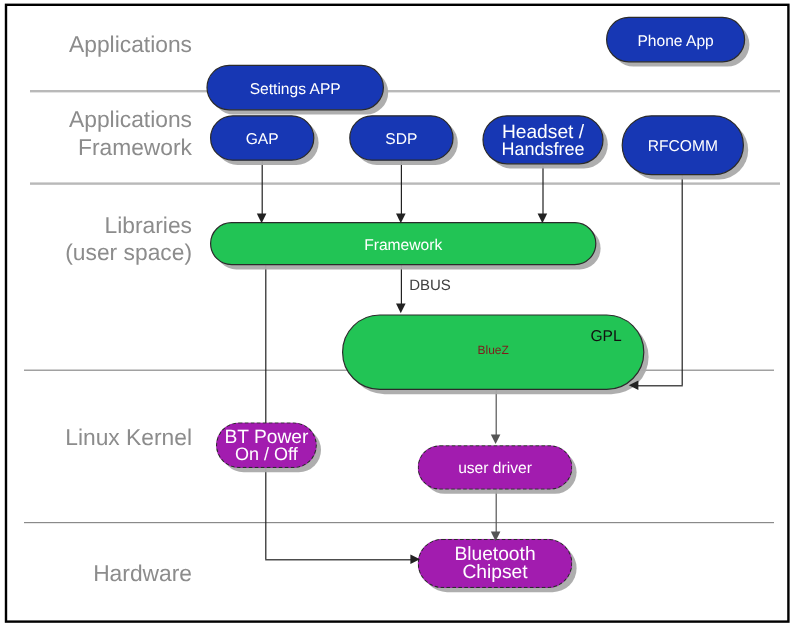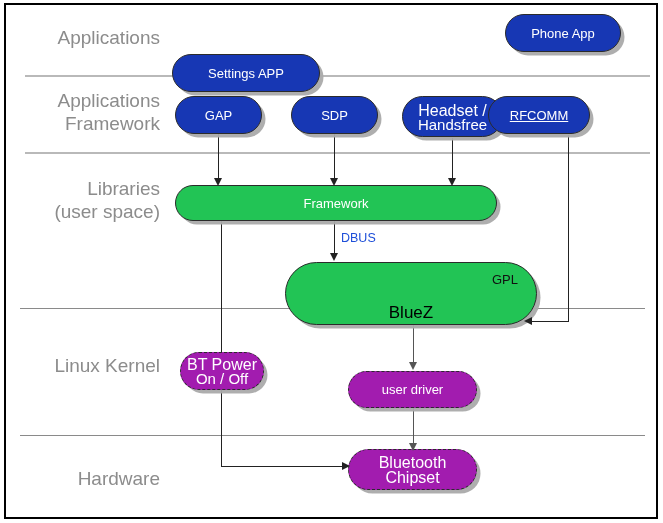--- a/index.html
+++ b/index.html
@@ -95,24 +95,24 @@
     right: 18px;
     top: 9px;
     color: #111111;
     font-size: 13px;
     z-index: 8;
   }
   .bluez-label {
     position: absolute;
     left: 0;
     right: 0;
-    top: 40px;
+    top: 24px;
     text-align: center;
-    color: #000000;
-    font-size: 17px;
+    color: #7f1d1d;
+    font-size: 10px;
     z-index: 8;
   }
 
   
   .vline {
     position: absolute;
     width: 0;
     border-left: 1.6px solid #222222;
     z-index: 3;
   }
@@ -150,21 +150,21 @@
     position: absolute;
     width: 0;
     height: 0;
     border-top: 4.5px solid transparent;
     border-bottom: 4.5px solid transparent;
     border-left: 8px solid #222222;
     z-index: 7;
   }
   .edge-label {
     position: absolute;
-    color: #1d4ed8;
+    color: #404040;
     font-size: 12.5px;
     z-index: 7;
   }
 </style>
 </head>
 <body>
 
 <div id="stage">
   <div class="frame"></div>
 
@@ -226,21 +226,21 @@
 
   <div class="node blue" style="left:291px; top:96px; width:87px; height:38px;">
     <span class="single">SDP</span>
   </div>
 
   <div class="node blue" style="left:402px; top:96px; width:101px; height:41px;">
     <span class="line1">Headset /</span>
     <span class="line2">Handsfree</span>
   </div>
 
-  <div class="node blue" style="left:488px; top:96px; width:102px; height:38px;text-decoration:underline;">
+  <div class="node blue" style="left:518px; top:96px; width:102px; height:50px;">
     <span class="single">RFCOMM</span>
   </div>
 
   <div class="node green" style="left:175px; top:185px; width:322px; height:36px;">
     <span class="single">Framework</span>
   </div>
 
   <div class="node green" style="left:285px; top:262px; width:252px; height:63px; position:absolute;">
     <span class="badge-gpl">GPL</span>
     <span class="bluez-label">BlueZ</span>

